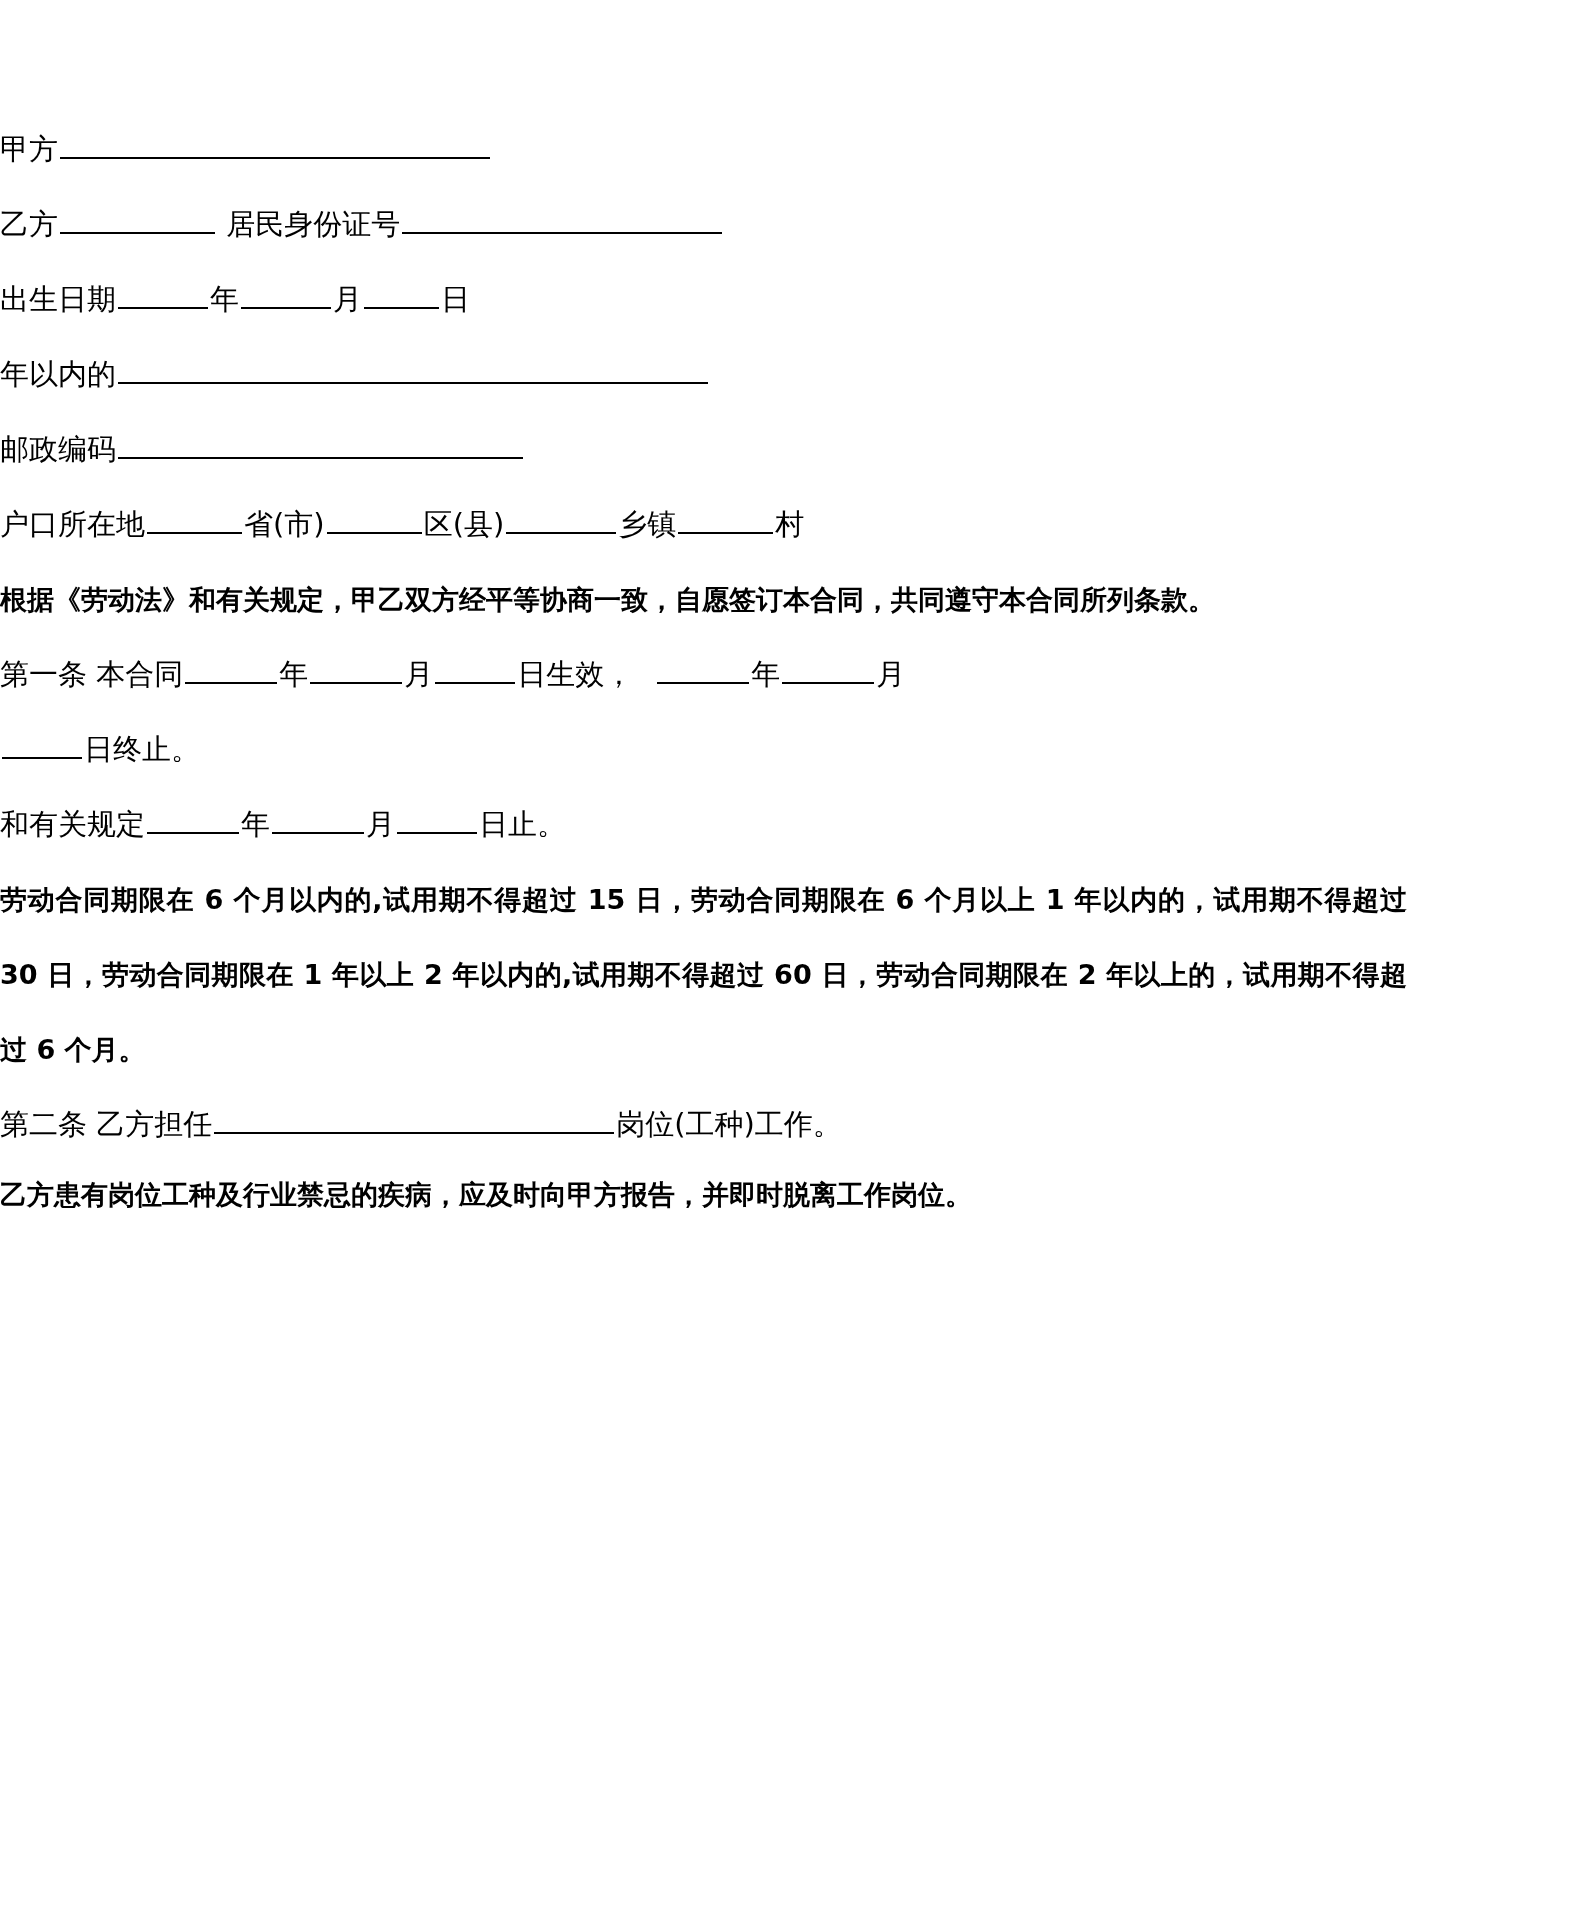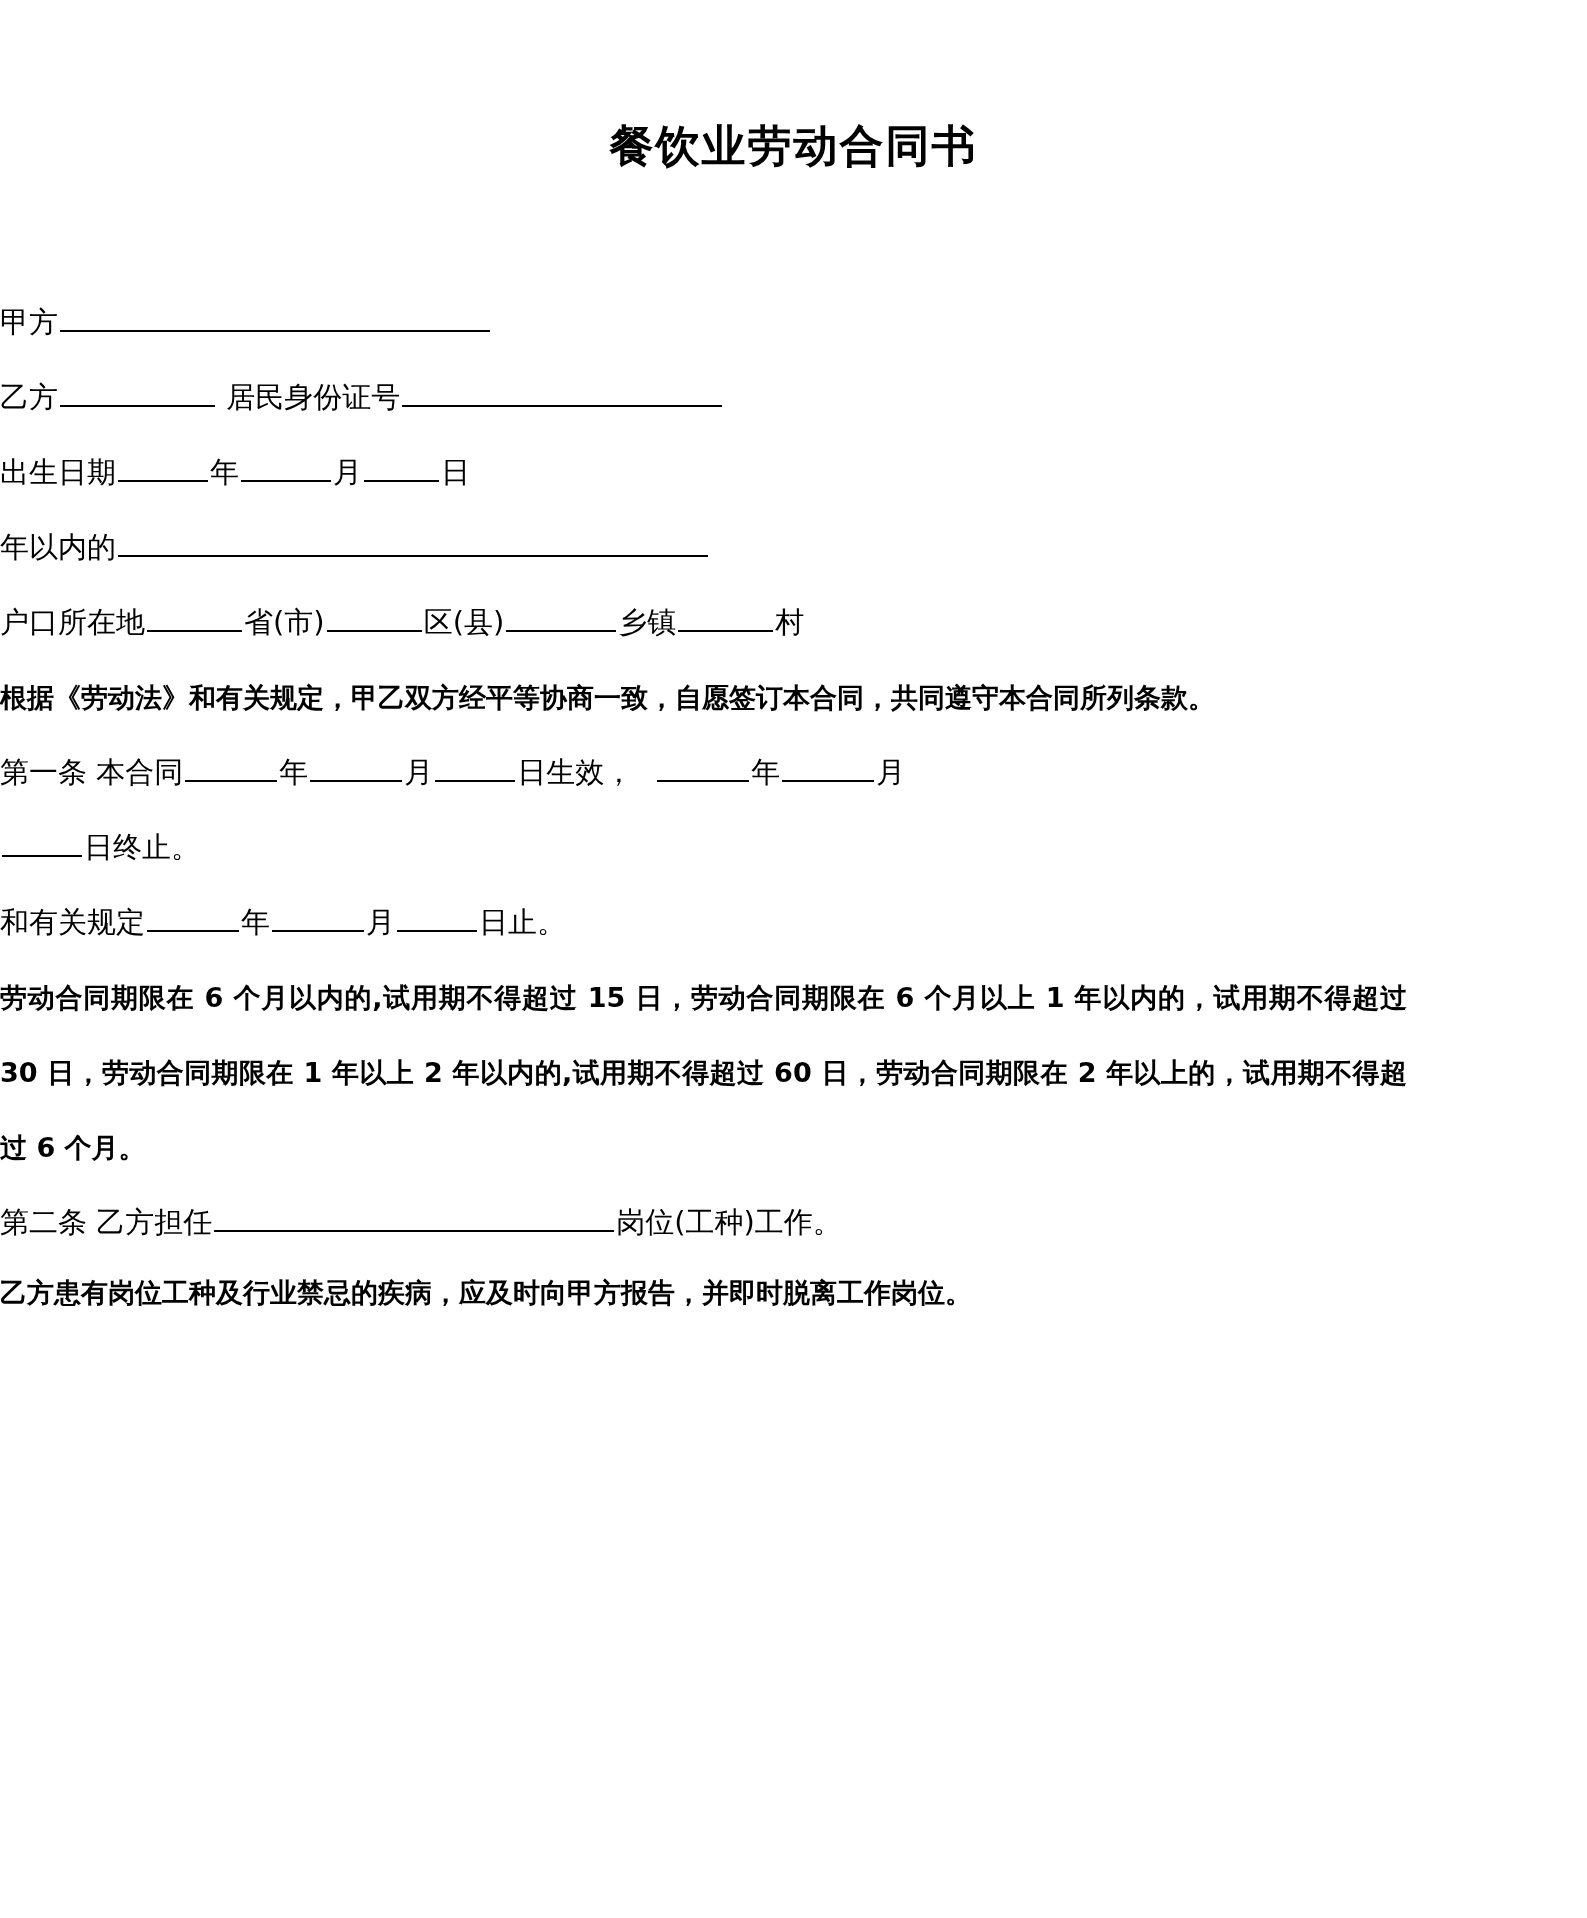--- a/index.html
+++ b/index.html
@@ -59,41 +59,43 @@
     vertical-align: baseline;
     margin: 0 2px;
   }
   .sp { display:inline-block; width: 22px; }
 </style>
 </head>
 <body>
 
 <div class="page">
 
-  <h1 class="doc-title">餐饮业劳动合同书</h1>
 
   <div class="body-block">
 
     <div class="field-row">
       <span>甲方</span><span class="ul" style="width:430px"></span>
     </div>
 
 
     <div class="field-row">
       <span>乙方</span><span class="ul" style="width:155px"></span><span> 居民身份证号</span><span class="ul" style="width:320px"></span>
     </div>
 
     <div class="field-row">
       <span>出生日期</span><span class="ul" style="width:90px"></span><span>年</span><span class="ul" style="width:90px"></span><span>月</span><span class="ul" style="width:75px"></span><span>日</span>
     </div>
 
     <div class="field-row">
       <span>年以内的</span><span class="ul" style="width:590px"></span>
     </div>
 
+    <div class="field-row">
+      <span>邮政编码</span><span class="ul" style="width:405px"></span>
+    </div>
 
     <div class="field-row">
       <span>户口所在地</span><span class="ul" style="width:95px"></span><span>省(市)</span><span class="ul" style="width:95px"></span><span>区(县)</span><span class="ul" style="width:110px"></span><span>乡镇</span><span class="ul" style="width:95px"></span><span>村</span>
     </div>
 
     <div class="para">根据《劳动法》和有关规定，甲乙双方经平等协商一致，自愿签订本合同，共同遵守本合同所列条款。</div>
 
     <div class="field-row">
       <span>第一条  本合同</span><span class="ul" style="width:92px"></span><span>年</span><span class="ul" style="width:92px"></span><span>月</span><span class="ul" style="width:80px"></span><span>日生效，</span><span class="sp"></span><span class="ul" style="width:92px"></span><span>年</span><span class="ul" style="width:92px"></span><span>月</span><br><span class="ul" style="width:80px"></span><span>日终止。</span>
     </div>

